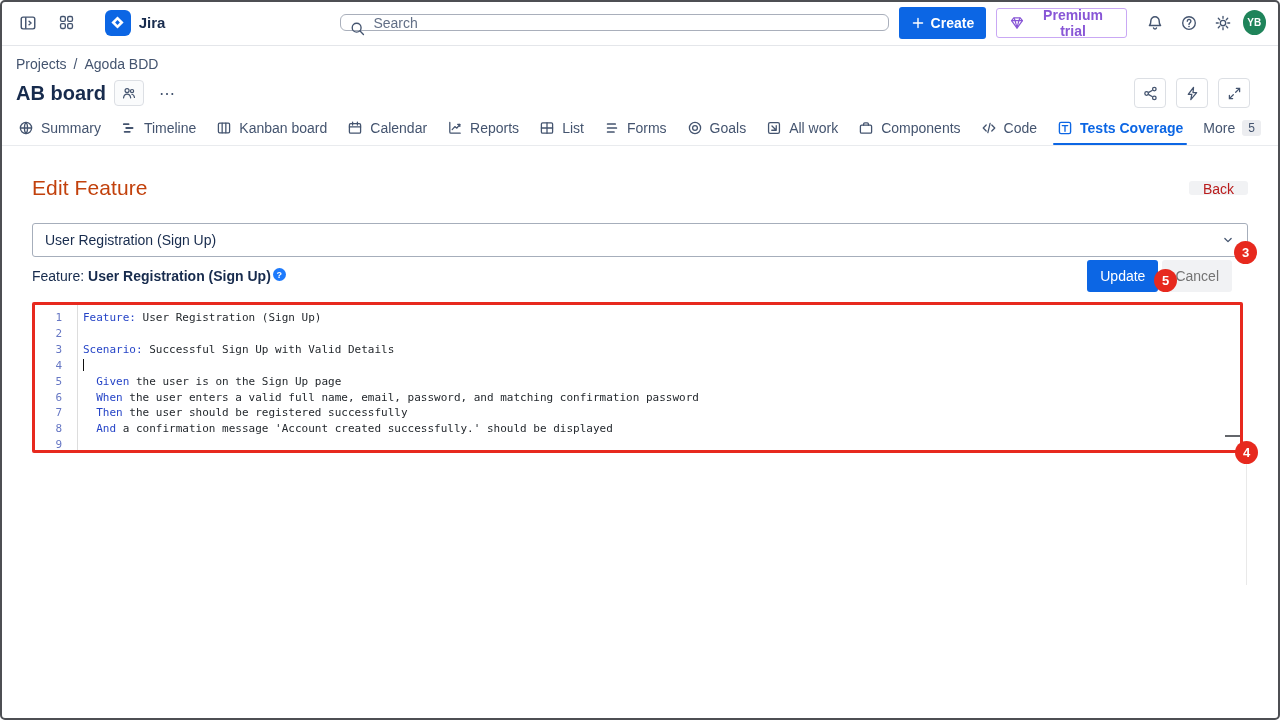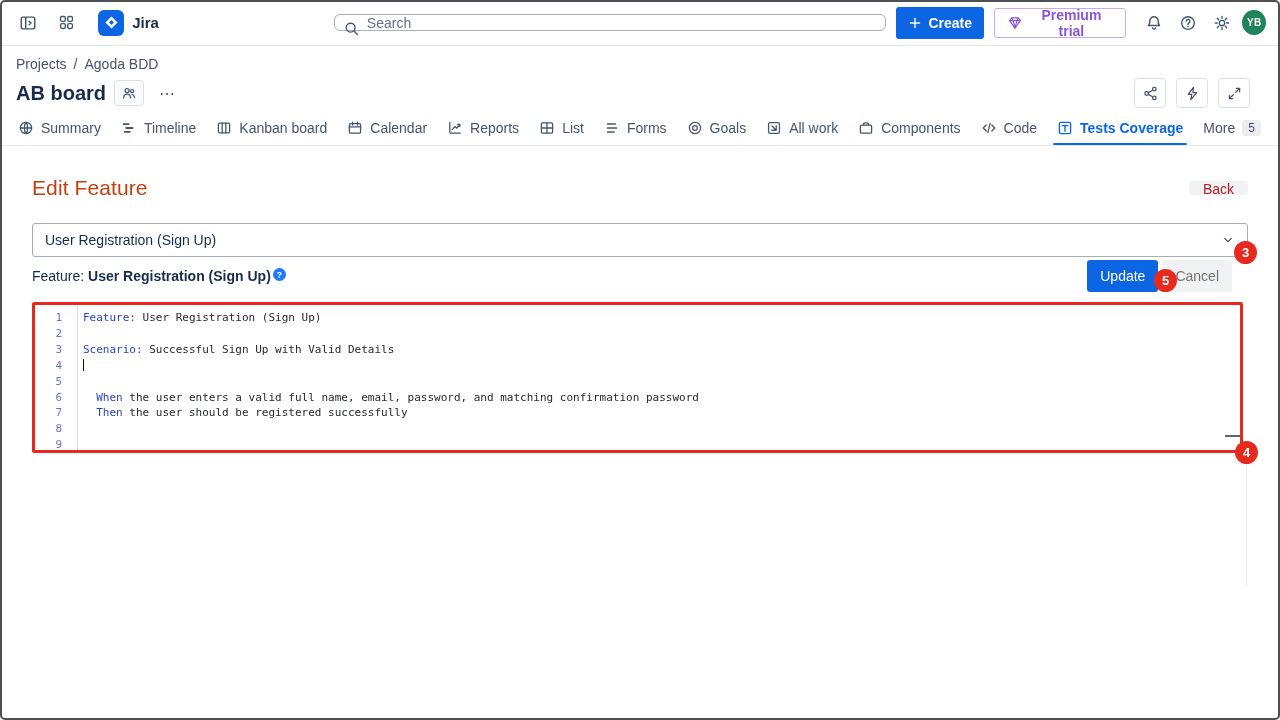--- a/index.html
+++ b/index.html
@@ -13,21 +13,21 @@
   .icon { display:inline-flex; align-items:center; justify-content:center; color:#44546F; }
   .icon svg { display:block; }
 
   
   .topbar {
     height:46px; display:flex; align-items:center; padding:0 14px;
     border-bottom:1px solid #E4E6EA; gap:10px; background:#fff;
   }
   .tb-iconbtn { width:30px; height:30px; border:none; background:transparent; border-radius:4px;
     display:inline-flex; align-items:center; justify-content:center; cursor:pointer; color:#44546F; }
-  .brand { display:flex; align-items:center; gap:8px; margin-left:7px; }
+  .brand { display:flex; align-items:center; gap:8px; margin-left:14px; }
   .jira-logo { width:26px; height:26px; border-radius:6px; background:var(--brand-blue); display:flex; align-items:center; justify-content:center; }
   .brand-name { font-weight:700; font-size:15px; color:#172B4D; }
   .search-wrap { margin-left:165px; width:580px; position:relative; }
   .search-input { width:100%; height:17px; border:1px solid #A9AFBB; border-radius:6px;
     padding:0 10px 0 32px; font-size:14px; color:#44546F; font-family:"Liberation Sans",sans-serif; background:#fff; }
   .search-input::placeholder { color:#626F86; }
   .search-icon { position:absolute; left:9px; top:6px; }
   .create-btn { height:32px; background:var(--brand-blue); color:#fff; border:none; border-radius:3px;
     font-size:14px; font-weight:600; padding:0 12px; display:inline-flex; align-items:center; gap:6px; cursor:pointer;
     font-family:"Liberation Sans",sans-serif; }
@@ -395,31 +395,33 @@
         <div class="code-line">
           <span class="ln">3</span>
           <span class="code-text"><span class="kw">Scenario:</span> Successful Sign Up with Valid Details</span>
         </div>
         <div class="code-line">
           <span class="ln">4</span>
           <span class="code-text"><span class="cursor-caret"></span></span>
         </div>
         <div class="code-line">
           <span class="ln">5</span>
+          <span class="code-text"><span class="kw">  Given</span> the user is on the Sign Up page</span>
         </div>
         <div class="code-line">
           <span class="ln">6</span>
           <span class="code-text"><span class="kw">  When</span> the user enters a valid full name, email, password, and matching confirmation password</span>
         </div>
         <div class="code-line">
           <span class="ln">7</span>
           <span class="code-text"><span class="kw">  Then</span> the user should be registered successfully</span>
         </div>
         <div class="code-line">
           <span class="ln">8</span>
+          <span class="code-text"><span class="kw">  And</span> a confirmation message 'Account created successfully.' should be displayed</span>
         </div>
         <div class="code-line">
           <span class="ln">9</span>
           <span class="code-text"></span>
         </div>
       </div>
     <div class="resize-handle"></div>
   </div>
 </div>
 

